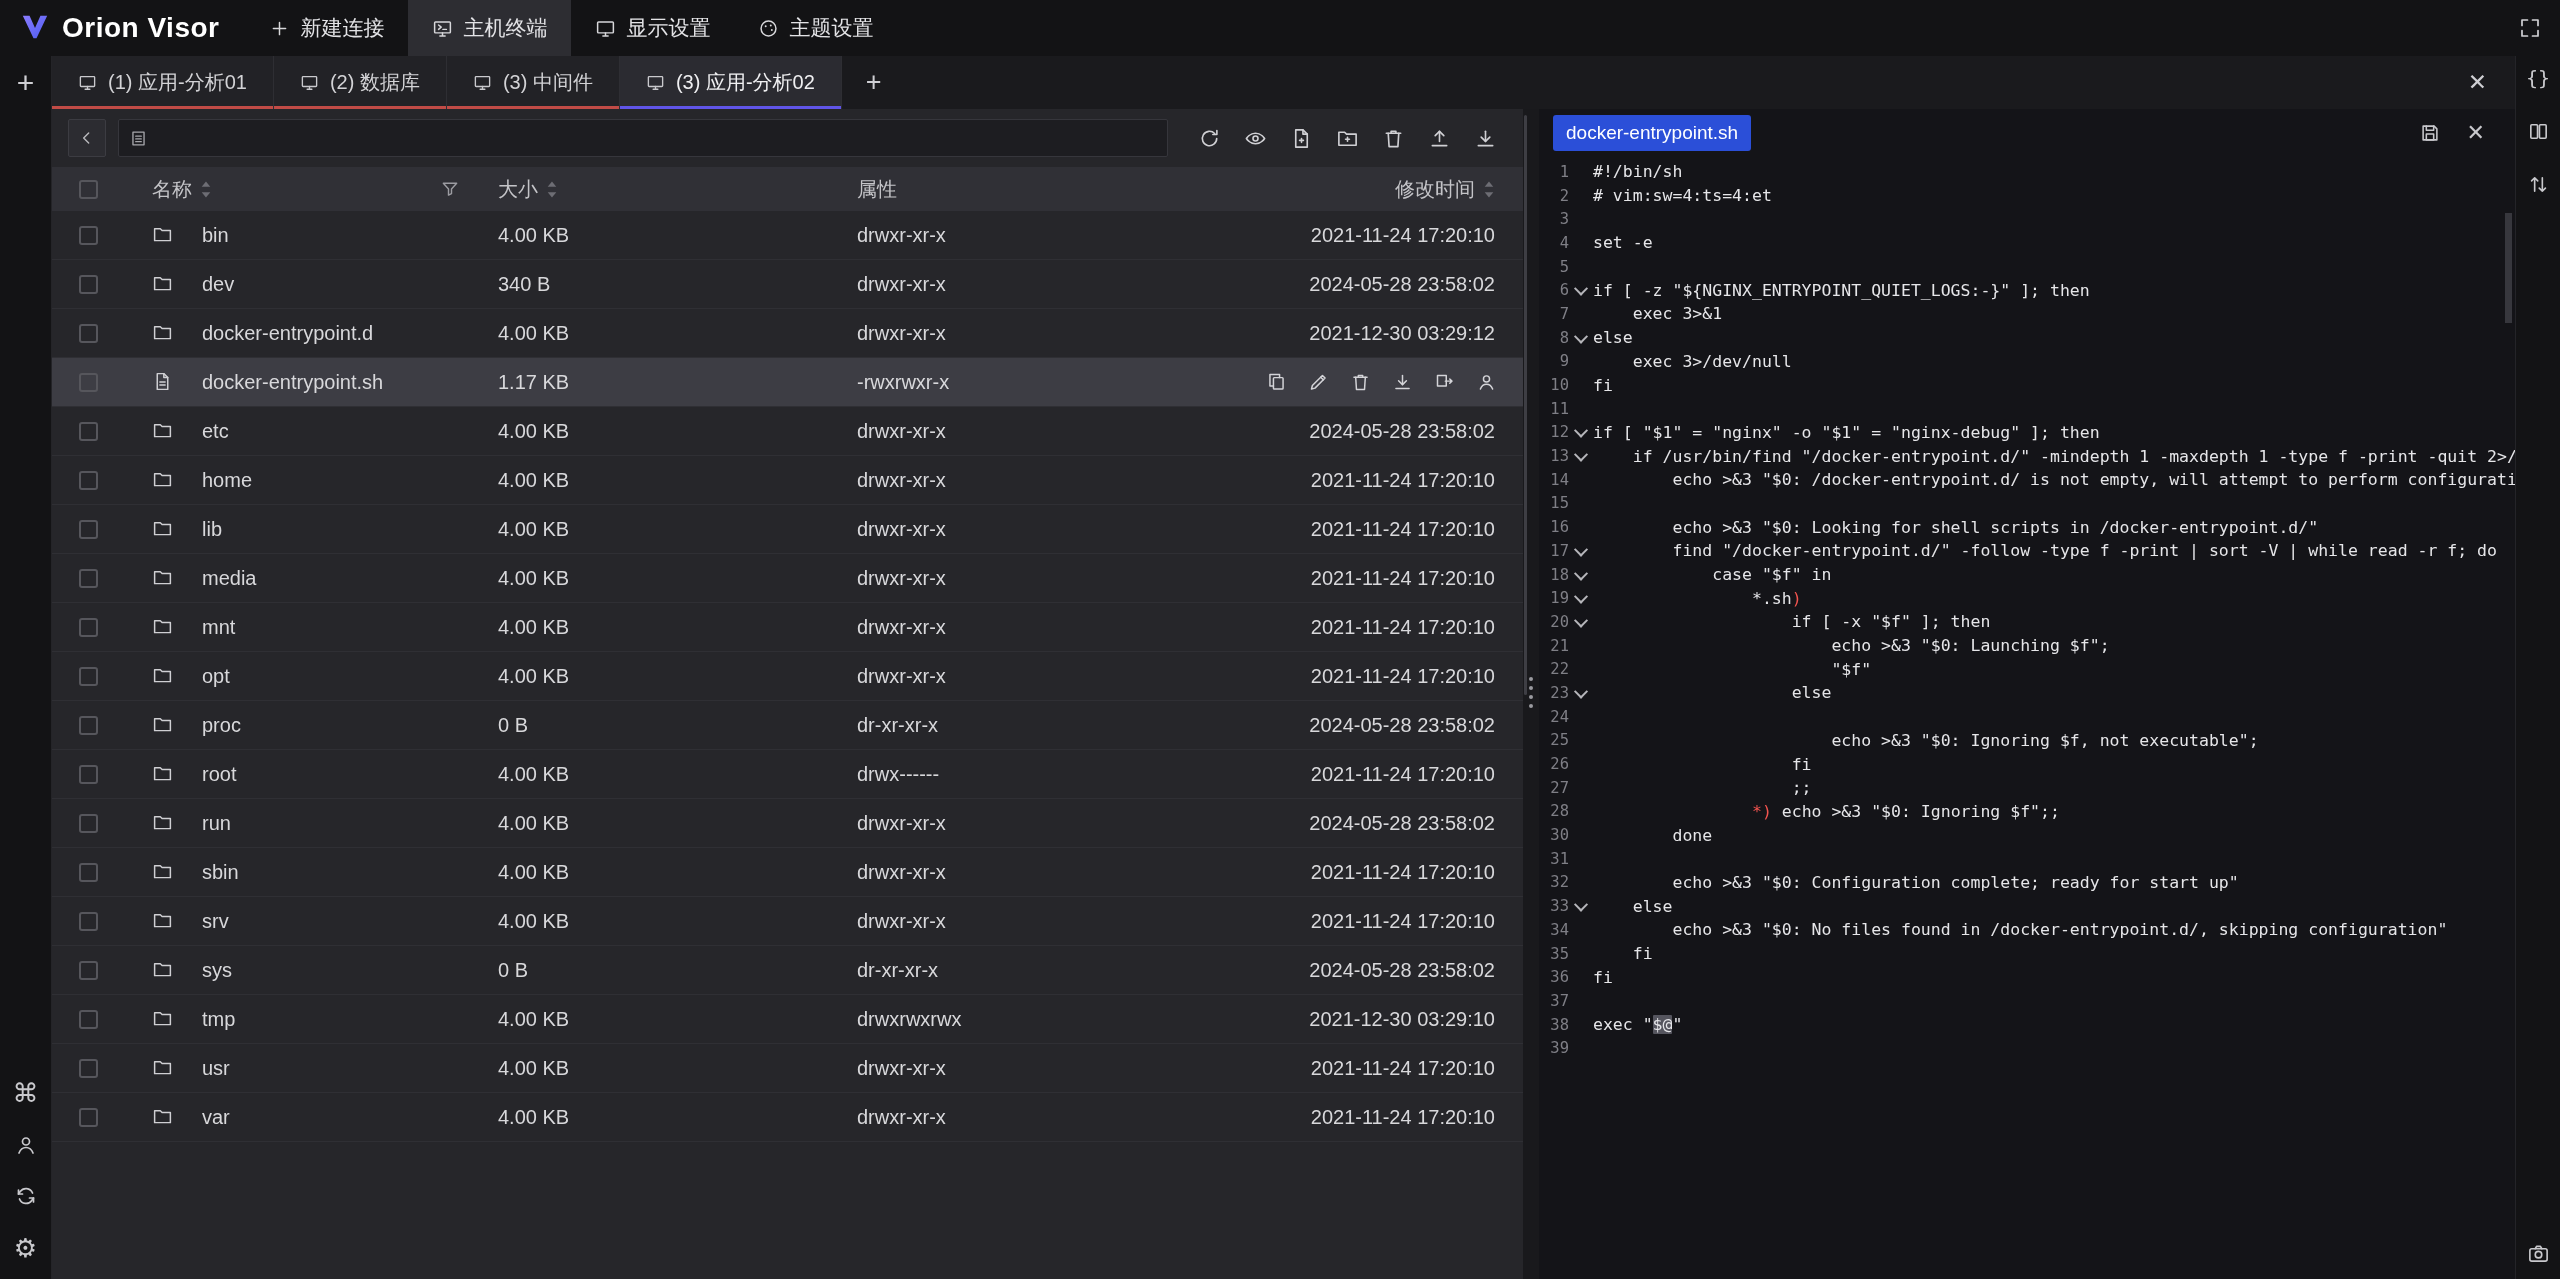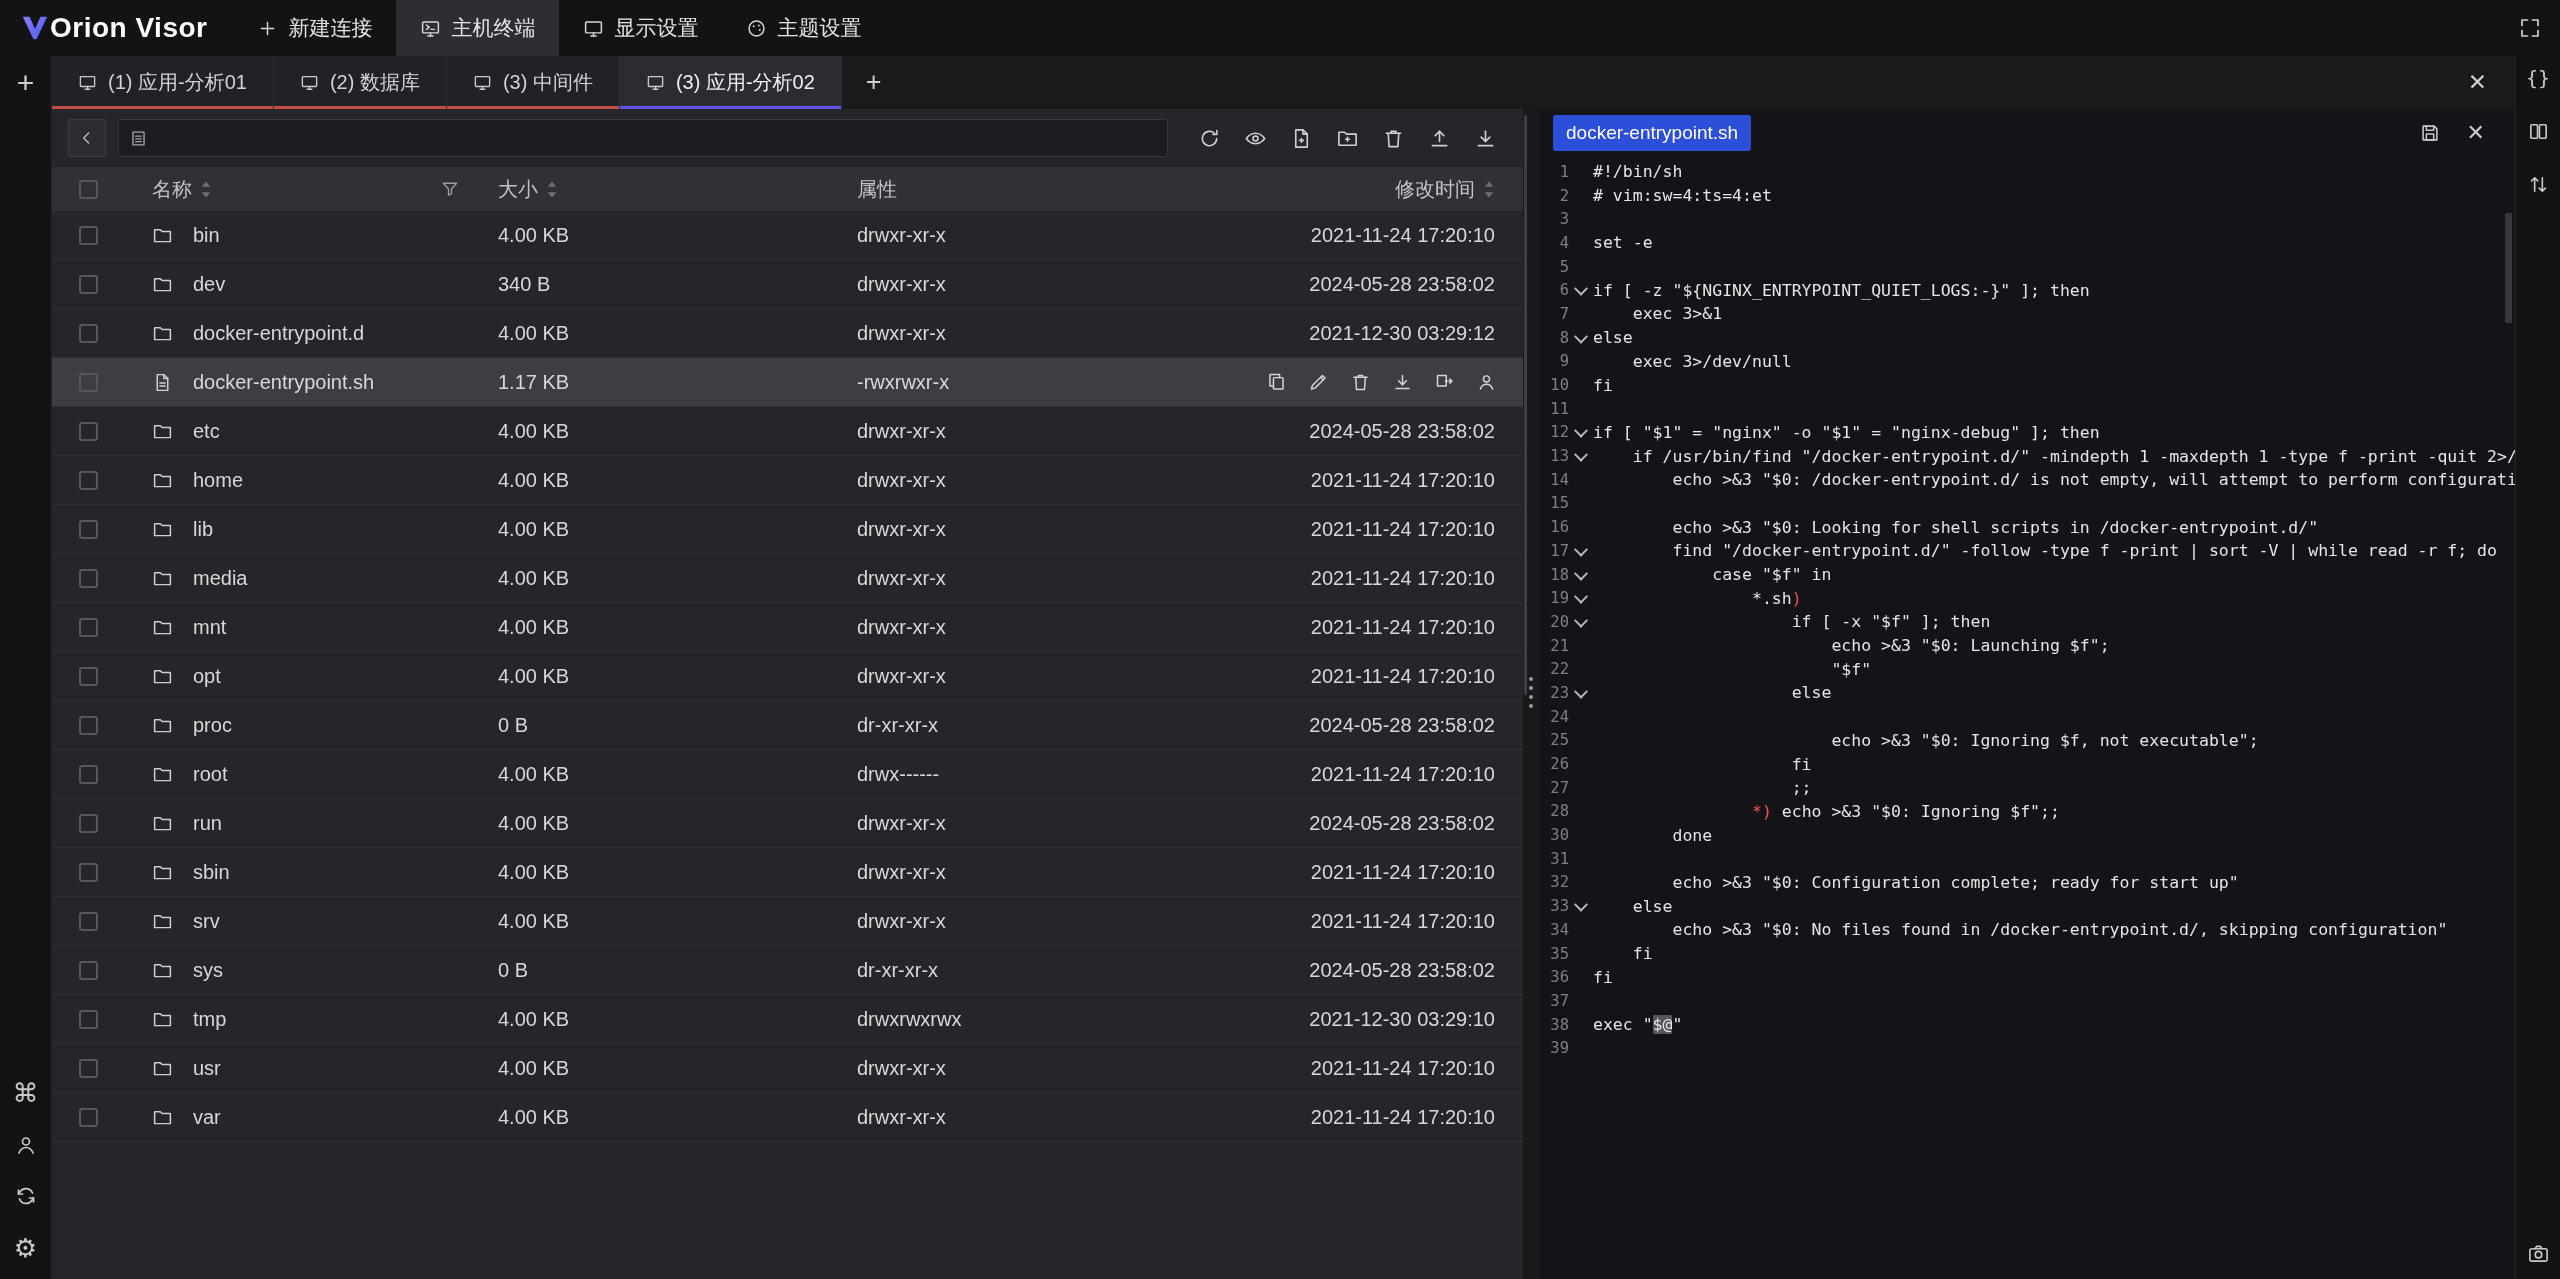--- a/index.html
+++ b/index.html
@@ -4,21 +4,21 @@
 <style>
   * { margin:0; padding:0; box-sizing:border-box; }
   html,body { width:2560px; height:1279px; overflow:hidden; background:#141416;
     font-family:"Liberation Sans", sans-serif; color:#d8d8da; }
   .app { width:2560px; height:1279px; display:flex; flex-direction:column; }
 
   svg.ic { fill:none; stroke:currentColor; stroke-width:1.7; stroke-linecap:round; stroke-linejoin:round; display:block; }
 
   
   .topbar { height:56px; background:#131315; display:flex; align-items:center; flex-shrink:0; }
-  .logo { display:flex; align-items:center; gap:0; padding:0 26px 0 20px; }
+  .logo { display:flex; gap:12px; padding:0 26px 0 20px; }
   .logo-text { font-size:28px; font-weight:bold; color:#ffffff; letter-spacing:.5px; }
   .menu-item { height:56px; display:flex; align-items:center; gap:10px; padding:0 24px; font-size:21px; color:#e3e3e6; cursor:pointer;text-align:center; }
   .menu-item .ic { width:21px; height:21px; color:#d8d8db; }
   .menu-item.active { background:#2d2d32; }
   .topbar-right { margin-left:auto; padding-right:18px; display:flex; align-items:center; }
   .topbar-right .ic { width:24px; height:24px; color:#d2d2d5; cursor:pointer; }
 
   
   .body-row { flex:1; display:flex; min-height:0; }
   .left-rail { width:52px; background:#131315; border-right:1px solid #242428; display:flex; flex-direction:column; align-items:center; flex-shrink:0; }
@@ -62,21 +62,21 @@
   .hdr-attr { padding-left:13px; }
   .hdr-time { display:flex; align-items:center; justify-content:flex-end; padding-right:28px; }
   .sort-ic { width:12px; height:19px; margin-left:8px; color:#6d6d74; cursor:pointer; flex-shrink:0; }
   .funnel-ic { width:20px; height:20px; color:#9c9ca2; cursor:pointer; margin-right:24px; }
 
   .table-body { flex:1; overflow:hidden; }
   .file-row { position:relative; height:49px; font-size:20px; color:#d8d8db; border-bottom:1px solid #2f2f34; cursor:pointer; }
   .file-row.selected { background:#3d3d44; }
   .cell-check { display:flex; justify-content:center; }
   .checkbox { width:19px; height:19px; border:2px solid #56565c; border-radius:3px; background:transparent; cursor:pointer; }
-  .cell-name { display:flex; align-items:center; gap:20px; padding-left:28px; overflow:hidden; }
+  .cell-name { display:flex; align-items:flex-start; gap:29px; padding-left:28px; overflow:hidden; }
   .cell-name .ic { width:21px; height:21px; color:#cfcfd3; flex-shrink:0; }
   .file-row .icon-file { display:none; }
   .file-row.is-file .icon-file { display:block; }
   .cell-size { padding-left:14px; }
   .cell-attr { padding-left:13px; }
   .cell-time { display:flex; justify-content:flex-end; padding-right:28px; white-space:nowrap; }
   .file-row.selected .cell-time { visibility:hidden; }
   .row-actions { position:absolute; right:26px; top:50%; transform:translateY(-50%); display:none; gap:21px; }
   .file-row.selected .row-actions { display:flex; }
   .row-actions .ic { width:21px; height:21px; color:#d4d4d8; cursor:pointer; }

